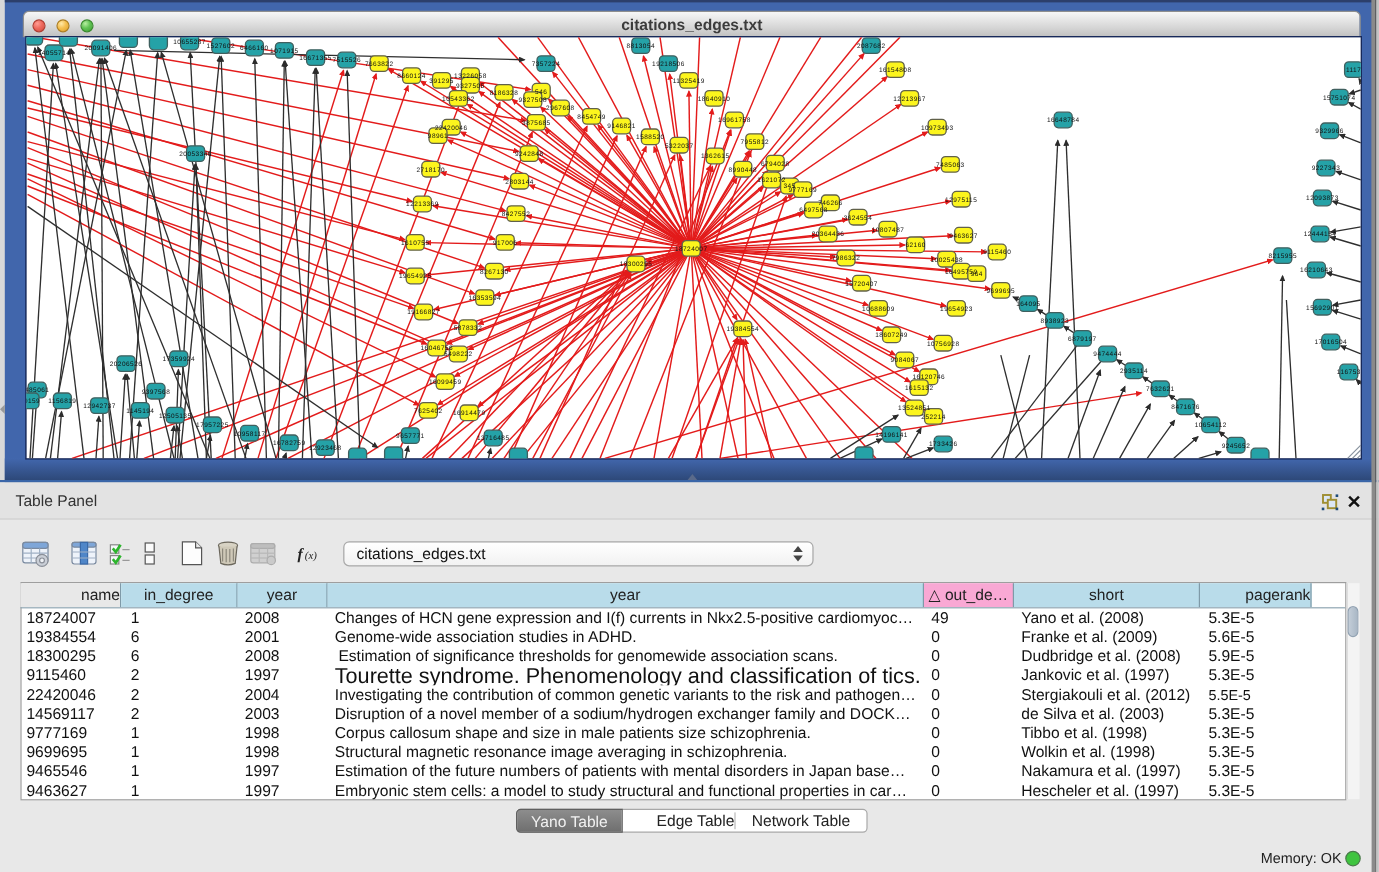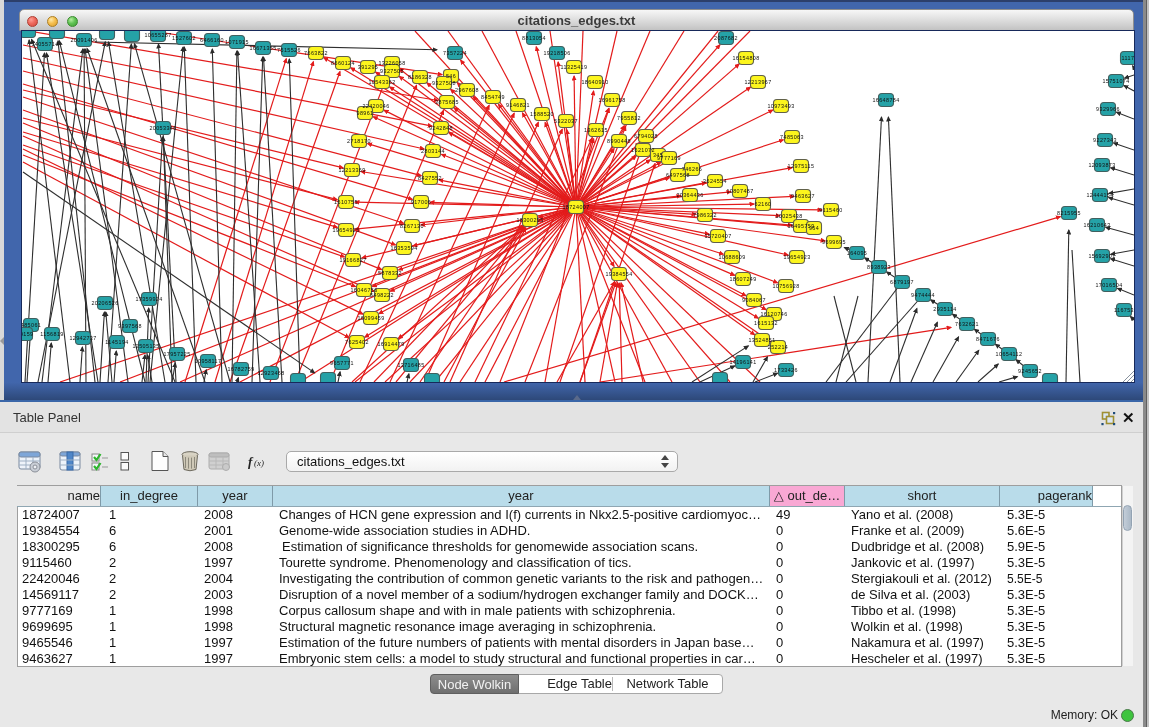--- a/index.html
+++ b/index.html
@@ -648,42 +648,42 @@
 <div class="abs" style="left:22px;top:539px;width:80px;height:16px;font-size:13px;color:#111;line-height:16px;white-space:nowrap">18300295</div>
 <div class="abs" style="left:109px;top:539px;font-size:13px;color:#111;line-height:16px">6</div>
 <div class="abs" style="left:204px;top:539px;font-size:13px;color:#111;line-height:16px">2008</div>
 <div class="abs" style="left:282px;top:539px;width:489px;height:16px;font-size:13px;color:#111;line-height:16px;white-space:nowrap;overflow:hidden">Estimation of significance thresholds for genomewide association scans.</div>
 <div class="abs" style="left:776px;top:539px;font-size:13px;color:#111;line-height:16px">0</div>
 <div class="abs" style="left:851px;top:539px;width:148px;height:16px;font-size:13px;color:#111;line-height:16px;white-space:nowrap;overflow:hidden">Dudbridge et al. (2008)</div>
 <div class="abs" style="left:1007px;top:539px;font-size:13px;color:#111;line-height:16px">5.9E-5</div>
 <div class="abs" style="left:22px;top:555px;width:80px;height:16px;font-size:13px;color:#111;line-height:16px;white-space:nowrap">9115460</div>
 <div class="abs" style="left:109px;top:555px;font-size:13px;color:#111;line-height:16px">2</div>
 <div class="abs" style="left:204px;top:555px;font-size:13px;color:#111;line-height:16px">1997</div>
-<div class="abs" style="left:279px;top:555px;width:489px;height:16px;font-size:13px;color:#111;line-height:16px;white-space:nowrap;overflow:hidden">Tourette syndrome. Phenomenology and classification of tics.</div>
+<div class="abs" style="left:279px;top:555px;width:489px;height:16px;font-size:18px;color:#111;line-height:16px;white-space:nowrap;overflow:hidden">Tourette syndrome. Phenomenology and classification of tics.</div>
 <div class="abs" style="left:776px;top:555px;font-size:13px;color:#111;line-height:16px">0</div>
 <div class="abs" style="left:851px;top:555px;width:148px;height:16px;font-size:13px;color:#111;line-height:16px;white-space:nowrap;overflow:hidden">Jankovic et al. (1997)</div>
 <div class="abs" style="left:1007px;top:555px;font-size:13px;color:#111;line-height:16px">5.3E-5</div>
 <div class="abs" style="left:22px;top:571px;width:80px;height:16px;font-size:13px;color:#111;line-height:16px;white-space:nowrap">22420046</div>
 <div class="abs" style="left:109px;top:571px;font-size:13px;color:#111;line-height:16px">2</div>
 <div class="abs" style="left:204px;top:571px;font-size:13px;color:#111;line-height:16px">2004</div>
 <div class="abs" style="left:279px;top:571px;width:489px;height:16px;font-size:13px;color:#111;line-height:16px;white-space:nowrap;overflow:hidden">Investigating the contribution of common genetic variants to the risk and pathogen…</div>
 <div class="abs" style="left:776px;top:571px;font-size:13px;color:#111;line-height:16px">0</div>
 <div class="abs" style="left:851px;top:571px;width:148px;height:16px;font-size:13px;color:#111;line-height:16px;white-space:nowrap;overflow:hidden">Stergiakouli et al. (2012)</div>
 <div class="abs" style="left:1007px;top:571px;font-size:12px;color:#111;line-height:16px">5.5E-5</div>
 <div class="abs" style="left:22px;top:587px;width:80px;height:16px;font-size:13px;color:#111;line-height:16px;white-space:nowrap">14569117</div>
 <div class="abs" style="left:109px;top:587px;font-size:13px;color:#111;line-height:16px">2</div>
 <div class="abs" style="left:204px;top:587px;font-size:13px;color:#111;line-height:16px">2003</div>
 <div class="abs" style="left:279px;top:587px;width:489px;height:16px;font-size:13px;color:#111;line-height:16px;white-space:nowrap;overflow:hidden">Disruption of a novel member of a sodium/hydrogen exchanger family and DOCK…</div>
 <div class="abs" style="left:776px;top:587px;font-size:13px;color:#111;line-height:16px">0</div>
 <div class="abs" style="left:851px;top:587px;width:148px;height:16px;font-size:13px;color:#111;line-height:16px;white-space:nowrap;overflow:hidden">de Silva et al. (2003)</div>
 <div class="abs" style="left:1007px;top:587px;font-size:13px;color:#111;line-height:16px">5.3E-5</div>
 <div class="abs" style="left:22px;top:603px;width:80px;height:16px;font-size:13px;color:#111;line-height:16px;white-space:nowrap">9777169</div>
 <div class="abs" style="left:109px;top:603px;font-size:13px;color:#111;line-height:16px">1</div>
 <div class="abs" style="left:204px;top:603px;font-size:13px;color:#111;line-height:16px">1998</div>
-<div class="abs" style="left:279px;top:603px;width:489px;height:16px;font-size:13px;color:#111;line-height:16px;white-space:nowrap;overflow:hidden">Corpus callosum shape and with in male patients with schizophrenia.</div>
+<div class="abs" style="left:279px;top:603px;width:489px;height:16px;font-size:13px;color:#111;line-height:16px;white-space:nowrap;overflow:hidden">Corpus callosum shape and size in male patients size schizophrenia.</div>
 <div class="abs" style="left:776px;top:603px;font-size:13px;color:#111;line-height:16px">0</div>
 <div class="abs" style="left:851px;top:603px;width:148px;height:16px;font-size:13px;color:#111;line-height:16px;white-space:nowrap;overflow:hidden">Tibbo et al. (1998)</div>
 <div class="abs" style="left:1007px;top:603px;font-size:13px;color:#111;line-height:16px">5.3E-5</div>
 <div class="abs" style="left:22px;top:619px;width:80px;height:16px;font-size:13px;color:#111;line-height:16px;white-space:nowrap">9699695</div>
 <div class="abs" style="left:109px;top:619px;font-size:13px;color:#111;line-height:16px">1</div>
 <div class="abs" style="left:204px;top:619px;font-size:13px;color:#111;line-height:16px">1998</div>
 <div class="abs" style="left:279px;top:619px;width:489px;height:16px;font-size:13px;color:#111;line-height:16px;white-space:nowrap;overflow:hidden">Structural magnetic resonance image averaging in schizophrenia.</div>
 <div class="abs" style="left:776px;top:619px;font-size:13px;color:#111;line-height:16px">0</div>
 <div class="abs" style="left:851px;top:619px;width:148px;height:16px;font-size:13px;color:#111;line-height:16px;white-space:nowrap;overflow:hidden">Wolkin et al. (1998)</div>
 <div class="abs" style="left:1007px;top:619px;font-size:13px;color:#111;line-height:16px">5.3E-5</div>
@@ -700,21 +700,21 @@
 <div class="abs" style="left:279px;top:651px;width:489px;height:16px;font-size:13px;color:#111;line-height:16px;white-space:nowrap;overflow:hidden">Embryonic stem cells: a model to study structural and functional properties in car…</div>
 <div class="abs" style="left:776px;top:651px;font-size:13px;color:#111;line-height:16px">0</div>
 <div class="abs" style="left:851px;top:651px;width:148px;height:16px;font-size:13px;color:#111;line-height:16px;white-space:nowrap;overflow:hidden">Hescheler et al. (1997)</div>
 <div class="abs" style="left:1007px;top:651px;font-size:13px;color:#111;line-height:16px">5.3E-5</div>
 
 <div class="abs" style="left:1122px;top:486px;width:11px;height:180px;background:#f4f4f4;border-left:1px solid #d0d0d0;box-sizing:border-box"></div>
 <div class="abs" style="left:1123px;top:505px;width:9px;height:26px;background:linear-gradient(90deg,#c3cdd8,#aab8c6);border:1px solid #93a3b3;border-radius:5px;box-sizing:border-box"></div>
 
 <div class="abs" style="left:430px;top:674px;width:293px;height:20px;border:1px solid #a8a8a8;border-radius:4px;background:#ffffff;box-sizing:border-box"></div>
 <div class="abs" style="left:430px;top:674px;width:89px;height:20px;background:linear-gradient(#8d8d8d,#6f6f6f);border:1px solid #5f5f5f;border-radius:4px 0 0 4px;box-sizing:border-box;
- text-align:center;font-size:13px;color:#f2f2f2;line-height:19px">Node Wolkin</div>
+ text-align:center;font-size:13px;color:#f2f2f2;line-height:19px">Yano Table</div>
 <div class="abs" style="left:519px;top:674px;width:93px;height:20px;text-align:right;font-size:13px;color:#222;line-height:19px">Edge Table</div>
 <div class="abs" style="left:612px;top:677px;width:1px;height:14px;background:#b9b9b9"></div>
 <div class="abs" style="left:612px;top:674px;width:111px;height:20px;text-align:center;font-size:13px;color:#222;line-height:19px">Network Table</div>
 
 <div class="abs" style="left:1018px;top:708px;width:100px;text-align:right;font-size:12px;color:#222">Memory: OK</div>
 <div class="abs" style="left:1121px;top:709px;width:13px;height:13px;border-radius:8px;background:#3fc43f;border:1px solid #4a7a4a;box-sizing:border-box"></div>
 
 <div class="abs" style="left:1143px;top:0;width:3px;height:727px;background:#8a8a8a;z-index:50"></div>
 <div class="abs" style="left:1146px;top:0;width:1px;height:727px;background:#5e5e5e;z-index:50"></div>
 <div class="abs" style="left:1147px;top:0;width:2px;height:727px;background:#c2c2c2;z-index:50"></div>

